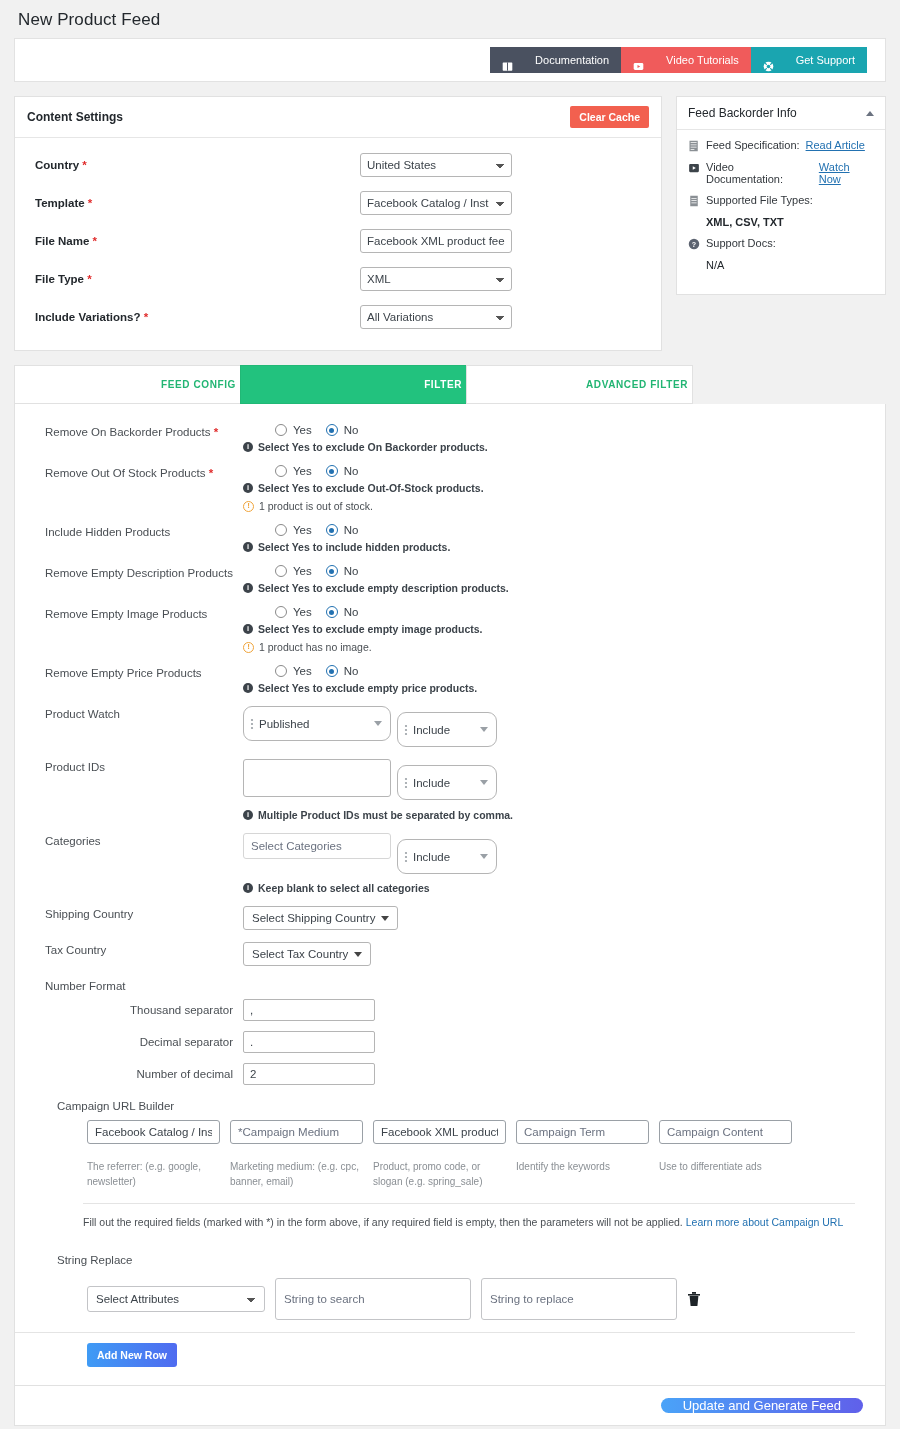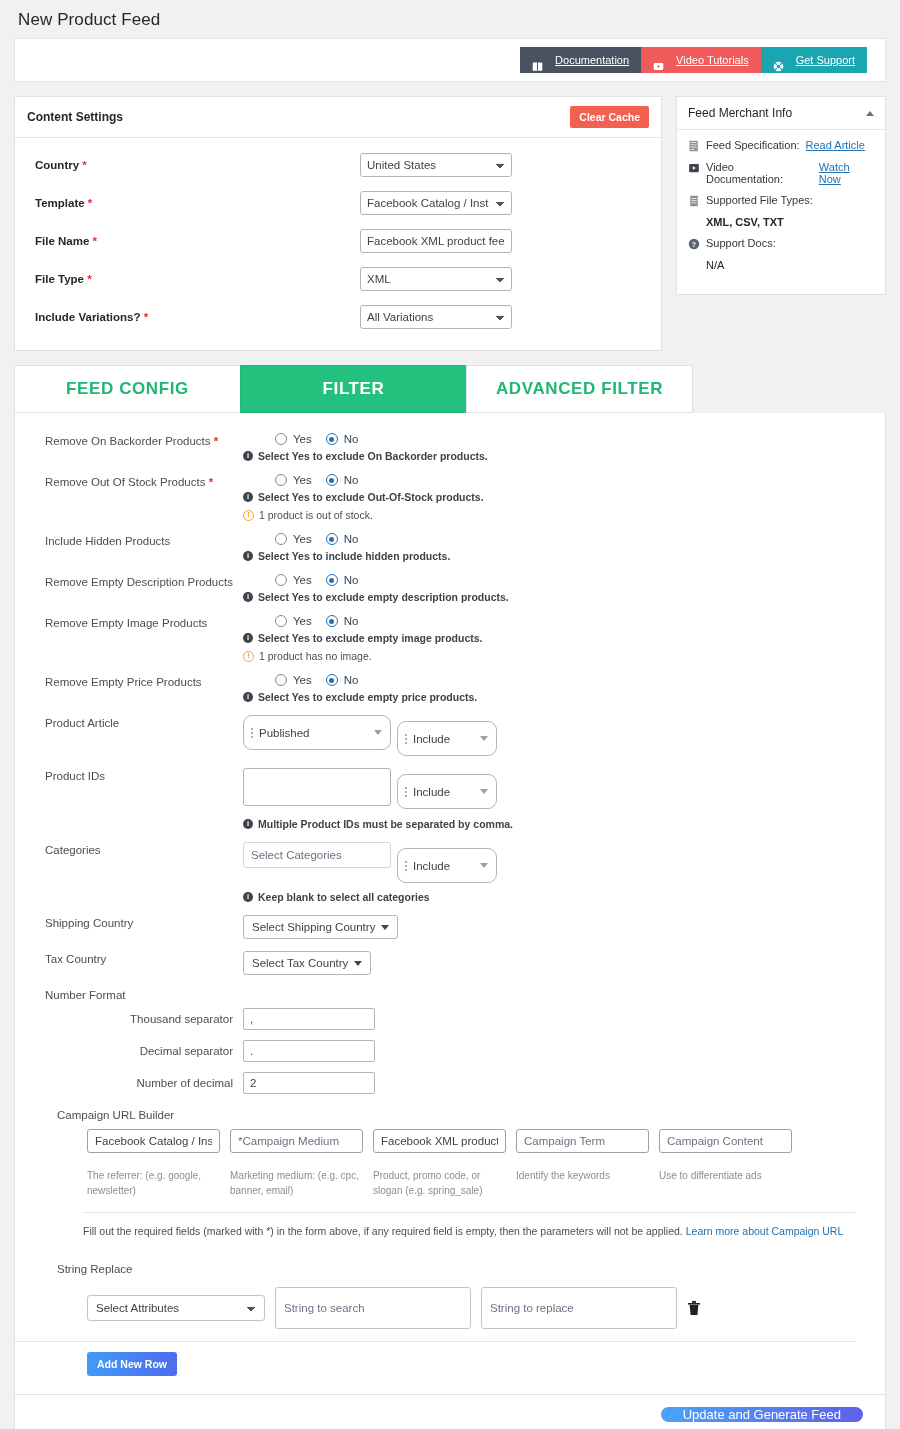--- a/index.html
+++ b/index.html
@@ -16,23 +16,23 @@
     font-size: 17px; font-weight: 400; color: #23282d;
     padding: 10px 0 8px 18px; letter-spacing: .1px;
   }
   .topbar {
     margin: 0 14px; background:#fff; border:1px solid #e2e2e2;
     height: 44px; display:flex; align-items:center; justify-content:flex-end;
     padding-right: 18px;
   }
   .btn-group { display:flex; height:26px; }
   .tb-btn {
-    display:flex; align-items:center; gap:12px;
+    display:flex; align-items:center; gap:22px;
     padding: 0 12px; font-size:11px; color:#fff; cursor:pointer;
-    border:none; line-height:26px; white-space:nowrap;text-decoration:underline;
+    border:none; line-height:26px; white-space:nowrap;
   }
   .tb-doc { background:#4a5160; }
   .tb-vid { background:#f05b5b; }
   .tb-sup { background:#1aa5b0; }
   .tb-ico { display:inline-block; width:11px; height:11px; flex:none; }
 
   .cols { display:flex; gap:14px; margin:14px; align-items:flex-start; }
   .card { background:#fff; border:1px solid #e1e1e1; }
   .left-card { width: 648px; }
   .right-card { width: 210px; }
@@ -71,21 +71,21 @@
   .fm-item { display:flex; gap:6px; align-items:flex-start; margin-bottom:9px; font-size:11px; color:#32373c; }
   .fm-sub { margin:2px 0 9px 18px; font-size:11px; font-weight:bold; color:#23282d; }
   .fm-sub.plain { font-weight:normal; }
   .fm-item a { color:#2271b1; text-decoration:underline; }
   .fm-ico { width:12px; height:12px; flex:none; margin-top:1px; }
 
   
   .tabs-wrap { margin:0 14px; }
   .tabs { display:flex; width:679px; }
   .tab {
-    flex:1; text-align:center; font-size:17px; font-weight:bold;
+    flex:1; text-align:right; font-size:10px; font-weight:bold;
     letter-spacing:.6px; padding:13px 4px; cursor:pointer;
     background:#fff; color:#22b573; border:1px solid #e1e1e1;
     border-right:none;
   }
   .tab:last-child { border-right:1px solid #e1e1e1; }
   .tab.active { background:#22c27e; color:#fff; border-color:#21b876; }
   .panel { background:#fff; border:1px solid #e1e1e1; border-top:none; margin:0 14px;
     padding: 14px 0 0 0; }
 
   .frow { display:flex; padding: 6px 0 6px 30px; align-items:flex-start; }
@@ -241,21 +241,21 @@
       <div class="cs-row">
         <div class="cs-label"><span>Include Variations?</span> <span class="req">*</span></div>
         <div class="ctrl"><select class="std"><option>All Variations</option></select></div>
       </div>
 
     </div>
   </div>
 
   <div class="card right-card">
     <div class="fm-head">
-      <div class="fm-title">Feed Merchant Info</div>
+      <div class="fm-title">Feed Backorder Info</div>
       <div class="caret-up"></div>
     </div>
     <div class="fm-body">
       <div class="fm-item">
         <span class="fm-ico">
           <svg viewBox="0 0 16 16" width="12" height="12">
               <rect x="2" y="1" width="11" height="14" fill="#8a8f94"></rect>
               <rect x="3.5" y="3" width="8" height="1" fill="#fff"></rect>
               <rect x="3.5" y="6" width="8" height="1" fill="#fff"></rect>
               <rect x="3.5" y="9" width="8" height="1" fill="#fff"></rect>
@@ -410,21 +410,21 @@
         <span class="radio-lbl">No</span>
       </div>
       <div class="hint">
           <span class="i-ico">i</span>
           <span>Select Yes to exclude empty price products.</span>
         </div>
     </div>
   </div>
 
   <div class="frow">
-    <div class="flabel">Product Article</div>
+    <div class="flabel">Product Watch</div>
     <div class="fctrl">
       <div class="row-flex">
         <div class="s2 s2-status">
           <span class="dots">
             <svg viewBox="0 0 4 12" width="4" height="12">
                 <circle cx="2" cy="2" r="1.1" fill="#9aa0a6"></circle>
                 <circle cx="2" cy="6" r="1.1" fill="#9aa0a6"></circle>
                 <circle cx="2" cy="10" r="1.1" fill="#9aa0a6"></circle>
               </svg>
           </span>

